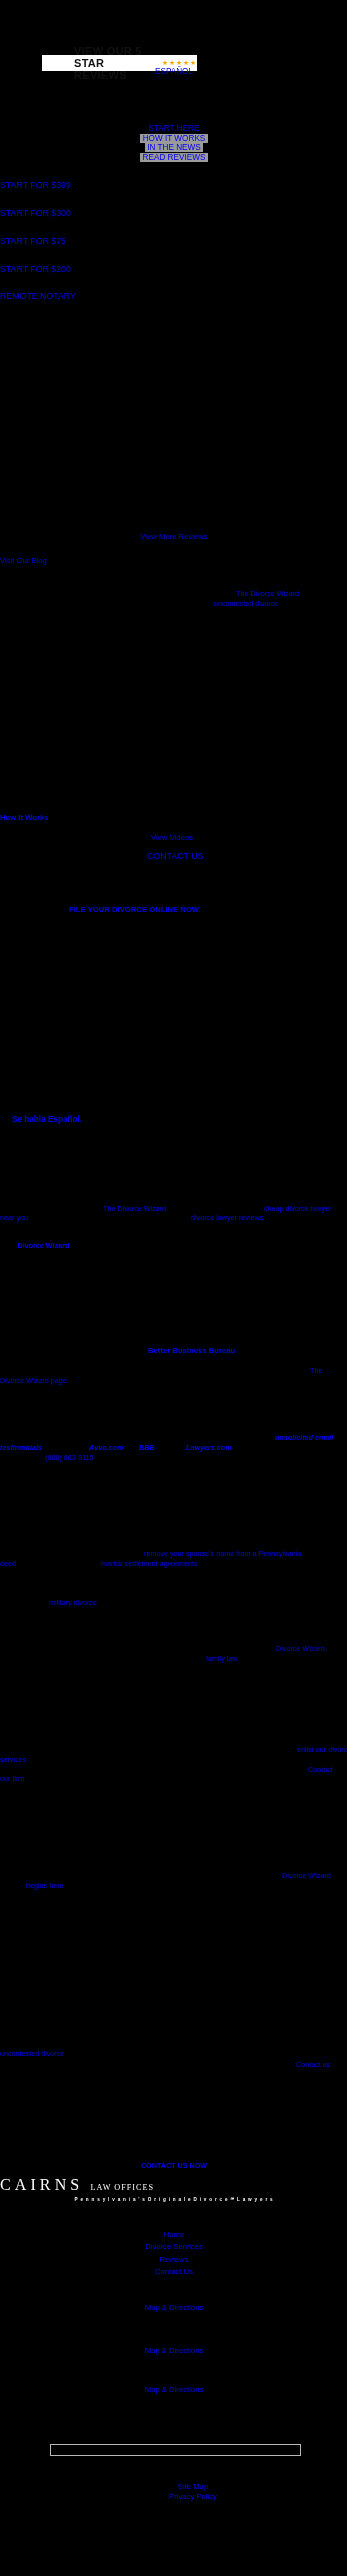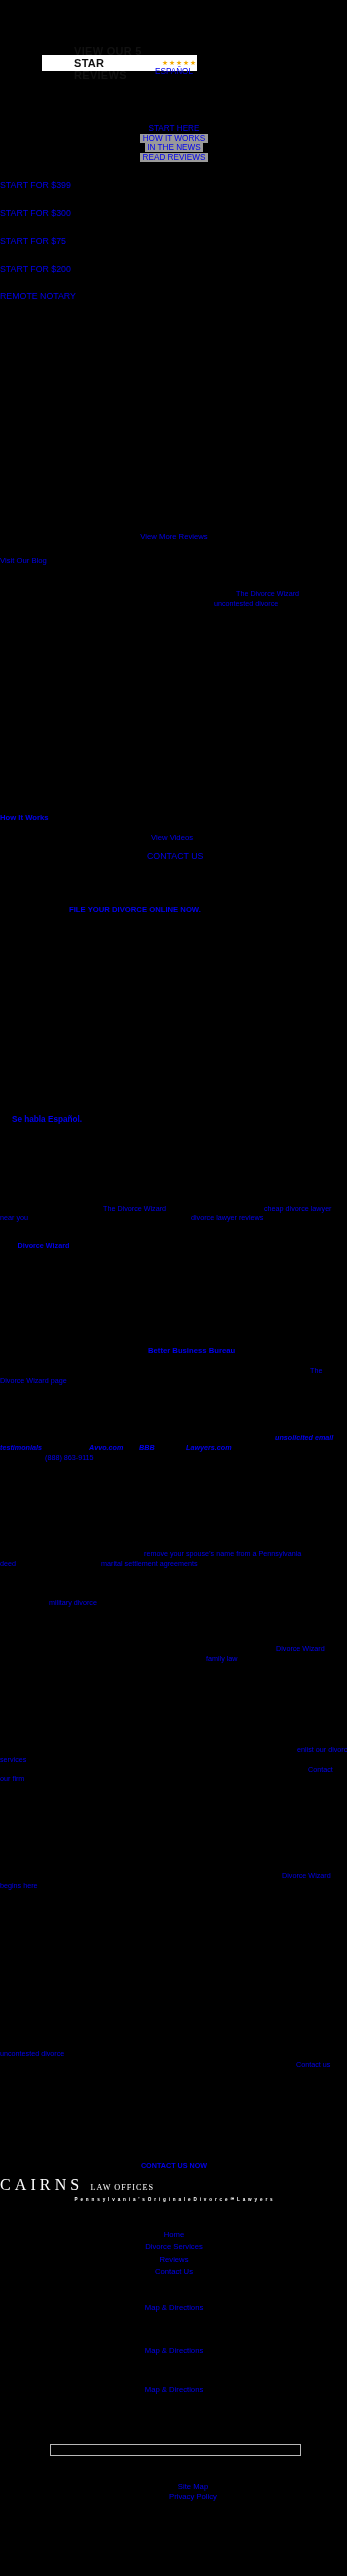--- a/index.html
+++ b/index.html
@@ -92,21 +92,21 @@
 
 <a class="abs lnk f14" style="left:276px;top:1644px;">Divorce Wizard</a>
 <a class="abs lnk f14" style="left:206px;top:1654px;">family law</a>
 
 <a class="abs lnk f14" style="left:264px;top:1745px;padding-left:33px;">enlist our divorce</a>
 <a class="abs lnk f14" style="left:0;top:1755px;">services</a>
 <a class="abs lnk f14" style="left:308px;top:1765px;">Contact</a>
 <a class="abs lnk f14" style="left:0;top:1774px;">our firm</a>
 
 <a class="abs lnk f14" style="left:282px;top:1871px;">Divorce Wizard</a>
-<a class="abs lnk f14" style="left:0;top:1881px;">begins here</a>
+<a class="abs lnk f14" style="left:0;top:1881px;padding-left:26px;">begins here</a>
 
 <a class="abs lnk f14" style="left:0;top:2049px;">uncontested divorce</a>
 <a class="abs lnk f14" style="left:296px;top:2060px;">Contact us</a>
 
 <div class="cwrap" style="top:2161px;">
   <a class="lnk b f14">CONTACT US NOW</a>
 </div>
 
 <div class="abs" style="left:0;top:2176px;width:348px;">
   <div class="logo-line">

